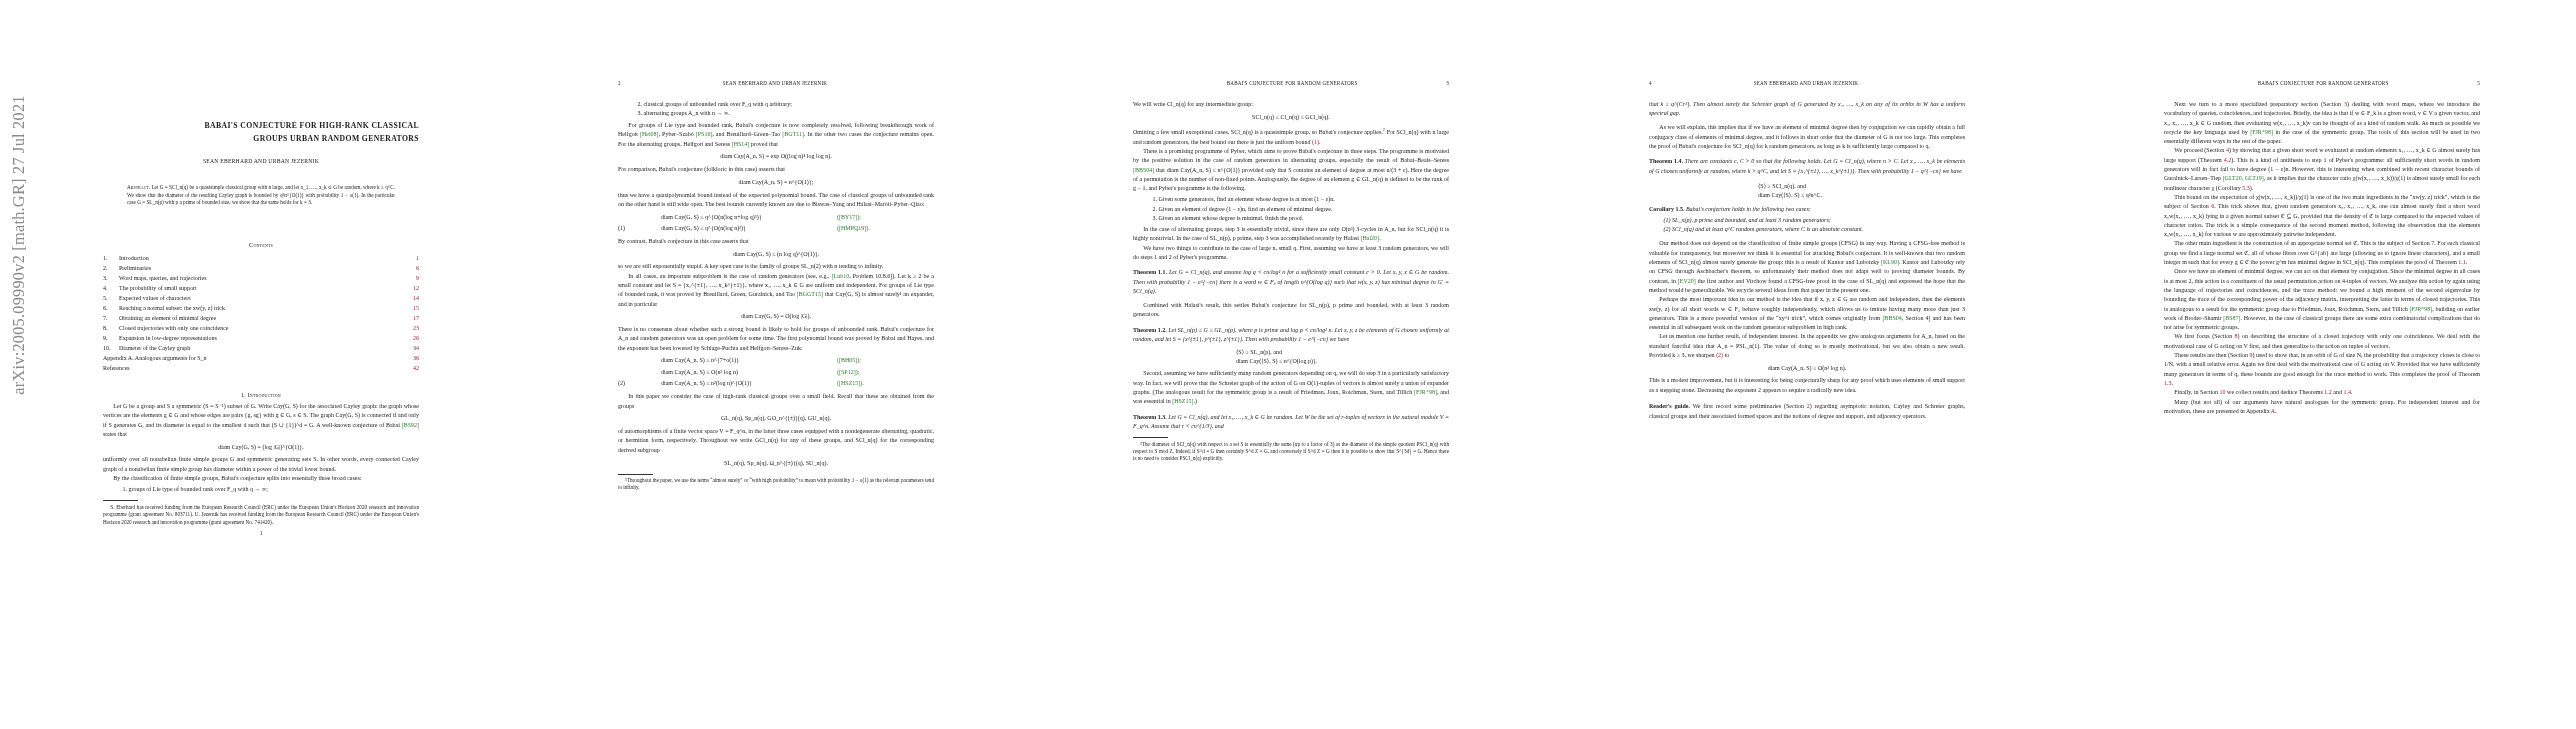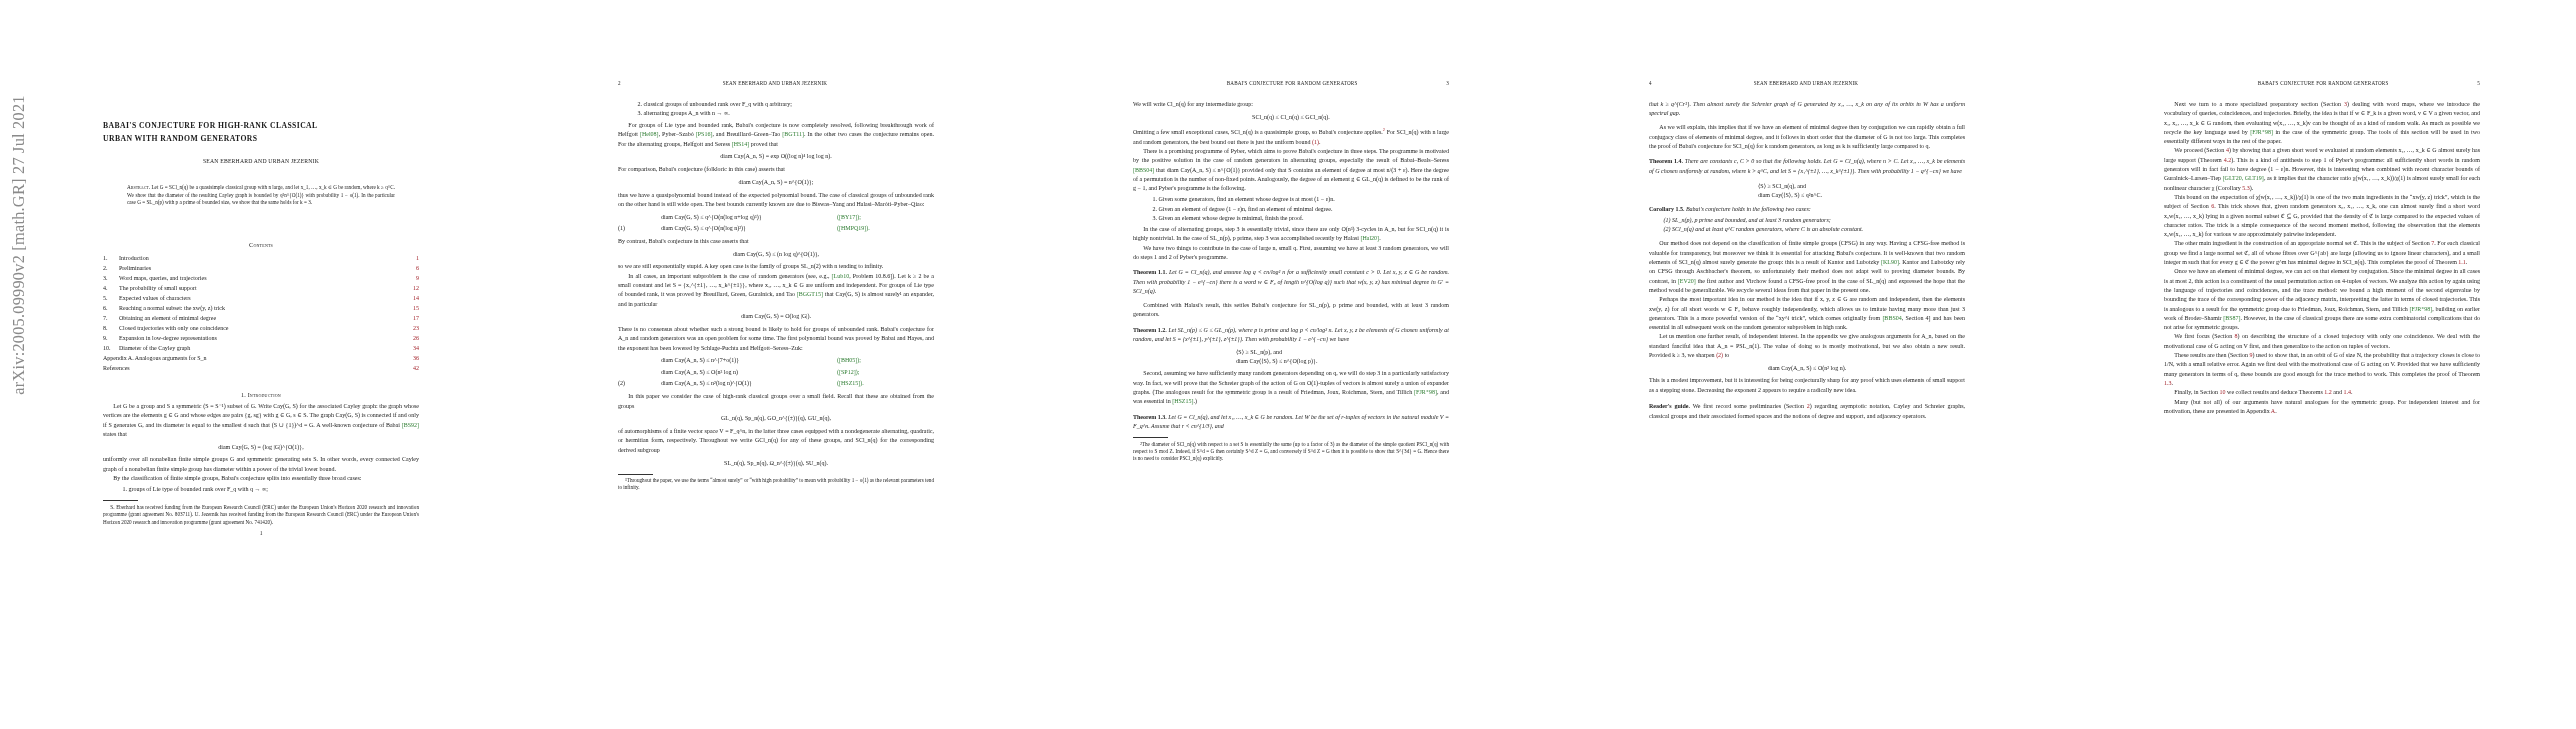--- a/index.html
+++ b/index.html
@@ -4,21 +4,21 @@
 <style>
   html, body { margin:0; padding:0; background:#ffffff; }
   body { width:2576px; height:729px; position:relative; overflow:hidden;
          font-family:"Liberation Serif","DejaVu Serif",serif; color:#1a1a1a; }
   .page { position:absolute; top:0; width:515px; height:729px; background:#fff; }
   .col { position:absolute; left:103px; width:316px; }
   .stamp { position:absolute; left:3.6px; top:173px; width:30px; height:143px; }
   .stamp span { position:absolute; left:50%; top:50%; white-space:nowrap;
         transform:translate(-50%,-50%) rotate(-90deg); font-size:16.4px; color:#8a8a8a;
         font-family:"Liberation Serif",serif; letter-spacing:0.2px; }
-  .title { text-align:left; font-weight:bold; font-size:7.7px; line-height:12.8px;
+  .title { text-align:right; font-weight:bold; font-size:7.7px; line-height:12.8px;
            letter-spacing:0.4px; margin-top:0; }
   .authors { text-align:center; font-size:5.7px; letter-spacing:0.2px; margin-top:12px; }
   .abstract { font-size:5.2px; line-height:7.6px; margin:20.7px 24px 0 24px; text-align:justify; }
   .sc { font-variant:small-caps; }
   .toc-head { text-align:center; font-size:6.4px; font-variant:small-caps; margin-top:34px; letter-spacing:0.2px; }
   .toc { margin-top:4.9px; font-size:6px; line-height:10px; }
   .toc-row { display:flex; justify-content:space-between; }
   .toc-row .num { display:inline-block; width:16px; }
   .red { color:#a3232b; }
   .green { color:#2e7d32; }
@@ -44,21 +44,21 @@
 </head>
 <body>
 
 <div class="page" style="left:0;">
   <div class="stamp">
       <span>arXiv:2005.09990v2  [math.GR]  27 Jul 2021</span>
     </div>
   <div class="col" style="top:120px;">
     <div class="title">
       <div>BABAI'S CONJECTURE FOR HIGH-RANK CLASSICAL</div>
-      <div>URBAN WITH RANDOM GENERATORS</div>
+      <div>GROUPS URBAN RANDOM GENERATORS</div>
     </div>
     <div class="authors">SEAN EBERHARD AND URBAN JEZERNIK</div>
     <div class="abstract"><span class="sc">Abstract.</span><span> Let G = SCl_n(q) be a quasisimple classical group with n large, and let x_1, …, x_k ∈ G be random, where k ≥ q^C. We show that the diameter of the resulting Cayley graph is bounded by q²n^{O(1)} with probability 1 − o(1). In the particular case G = SL_n(p) with p a prime of bounded size, we show that the same holds for k = 3.</span></div>
     <div class="toc-head">Contents</div>
     <div class="toc" id="toc">
         <div class="toc-row">
           <span><span class="num">1.</span><span>Introduction</span></span>
           <span class="red">1</span>
         </div>
         <div class="toc-row">

